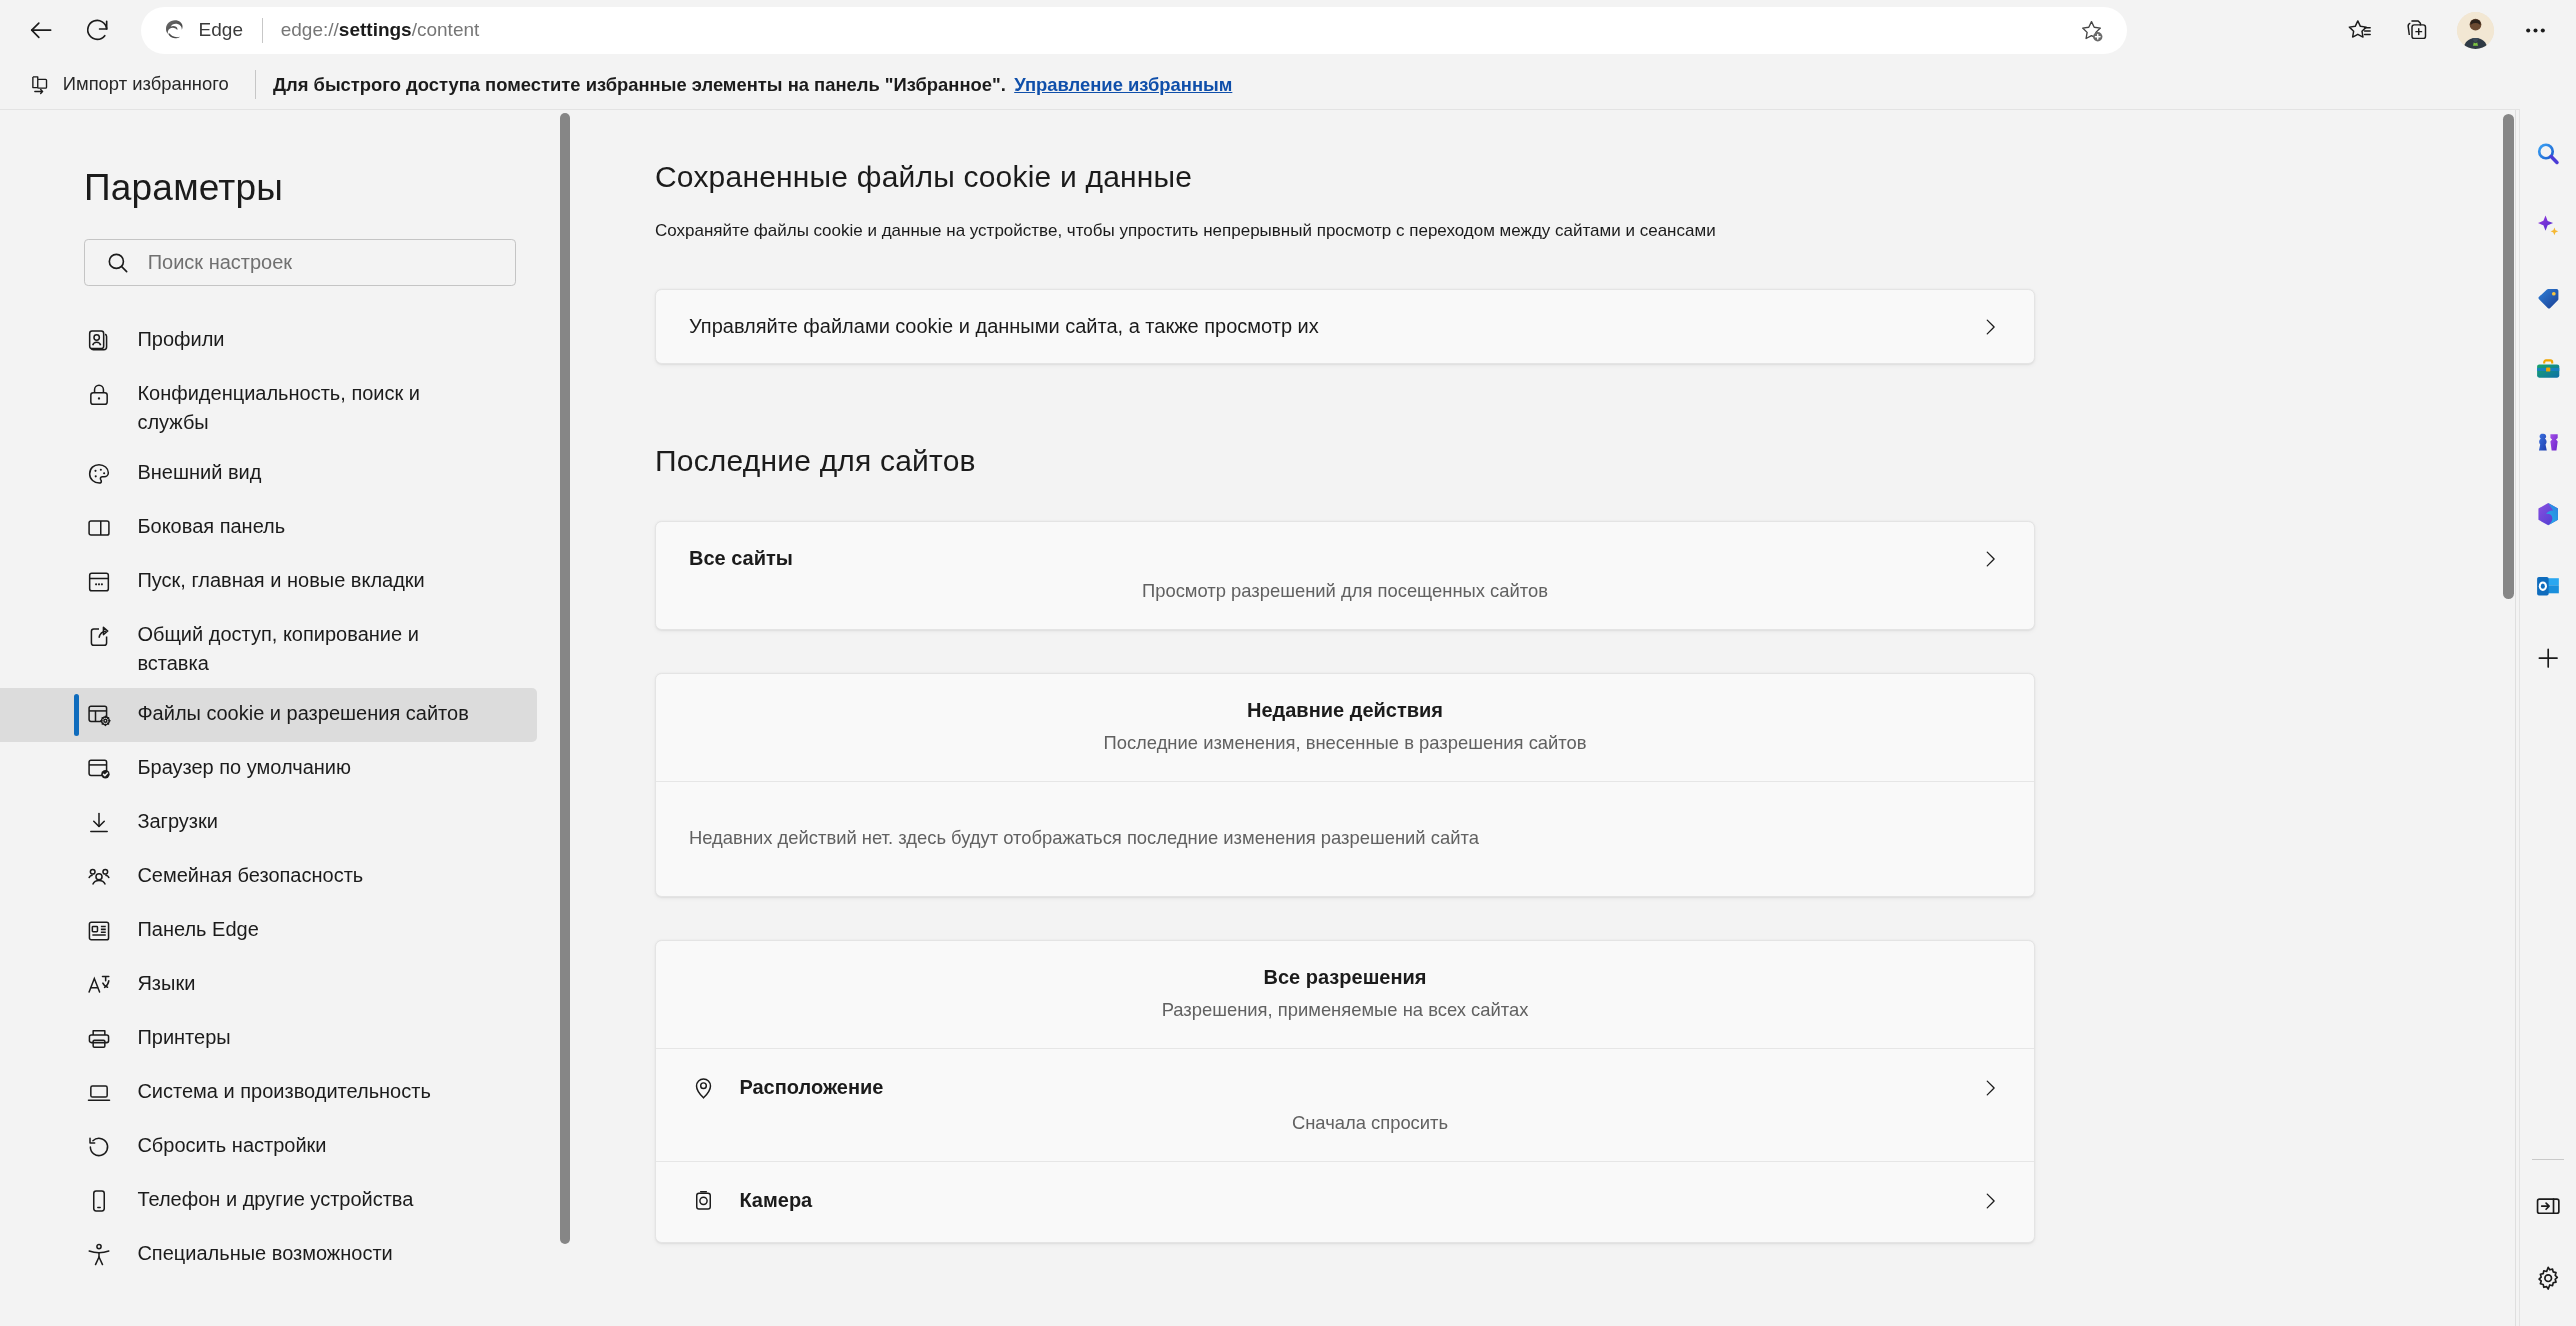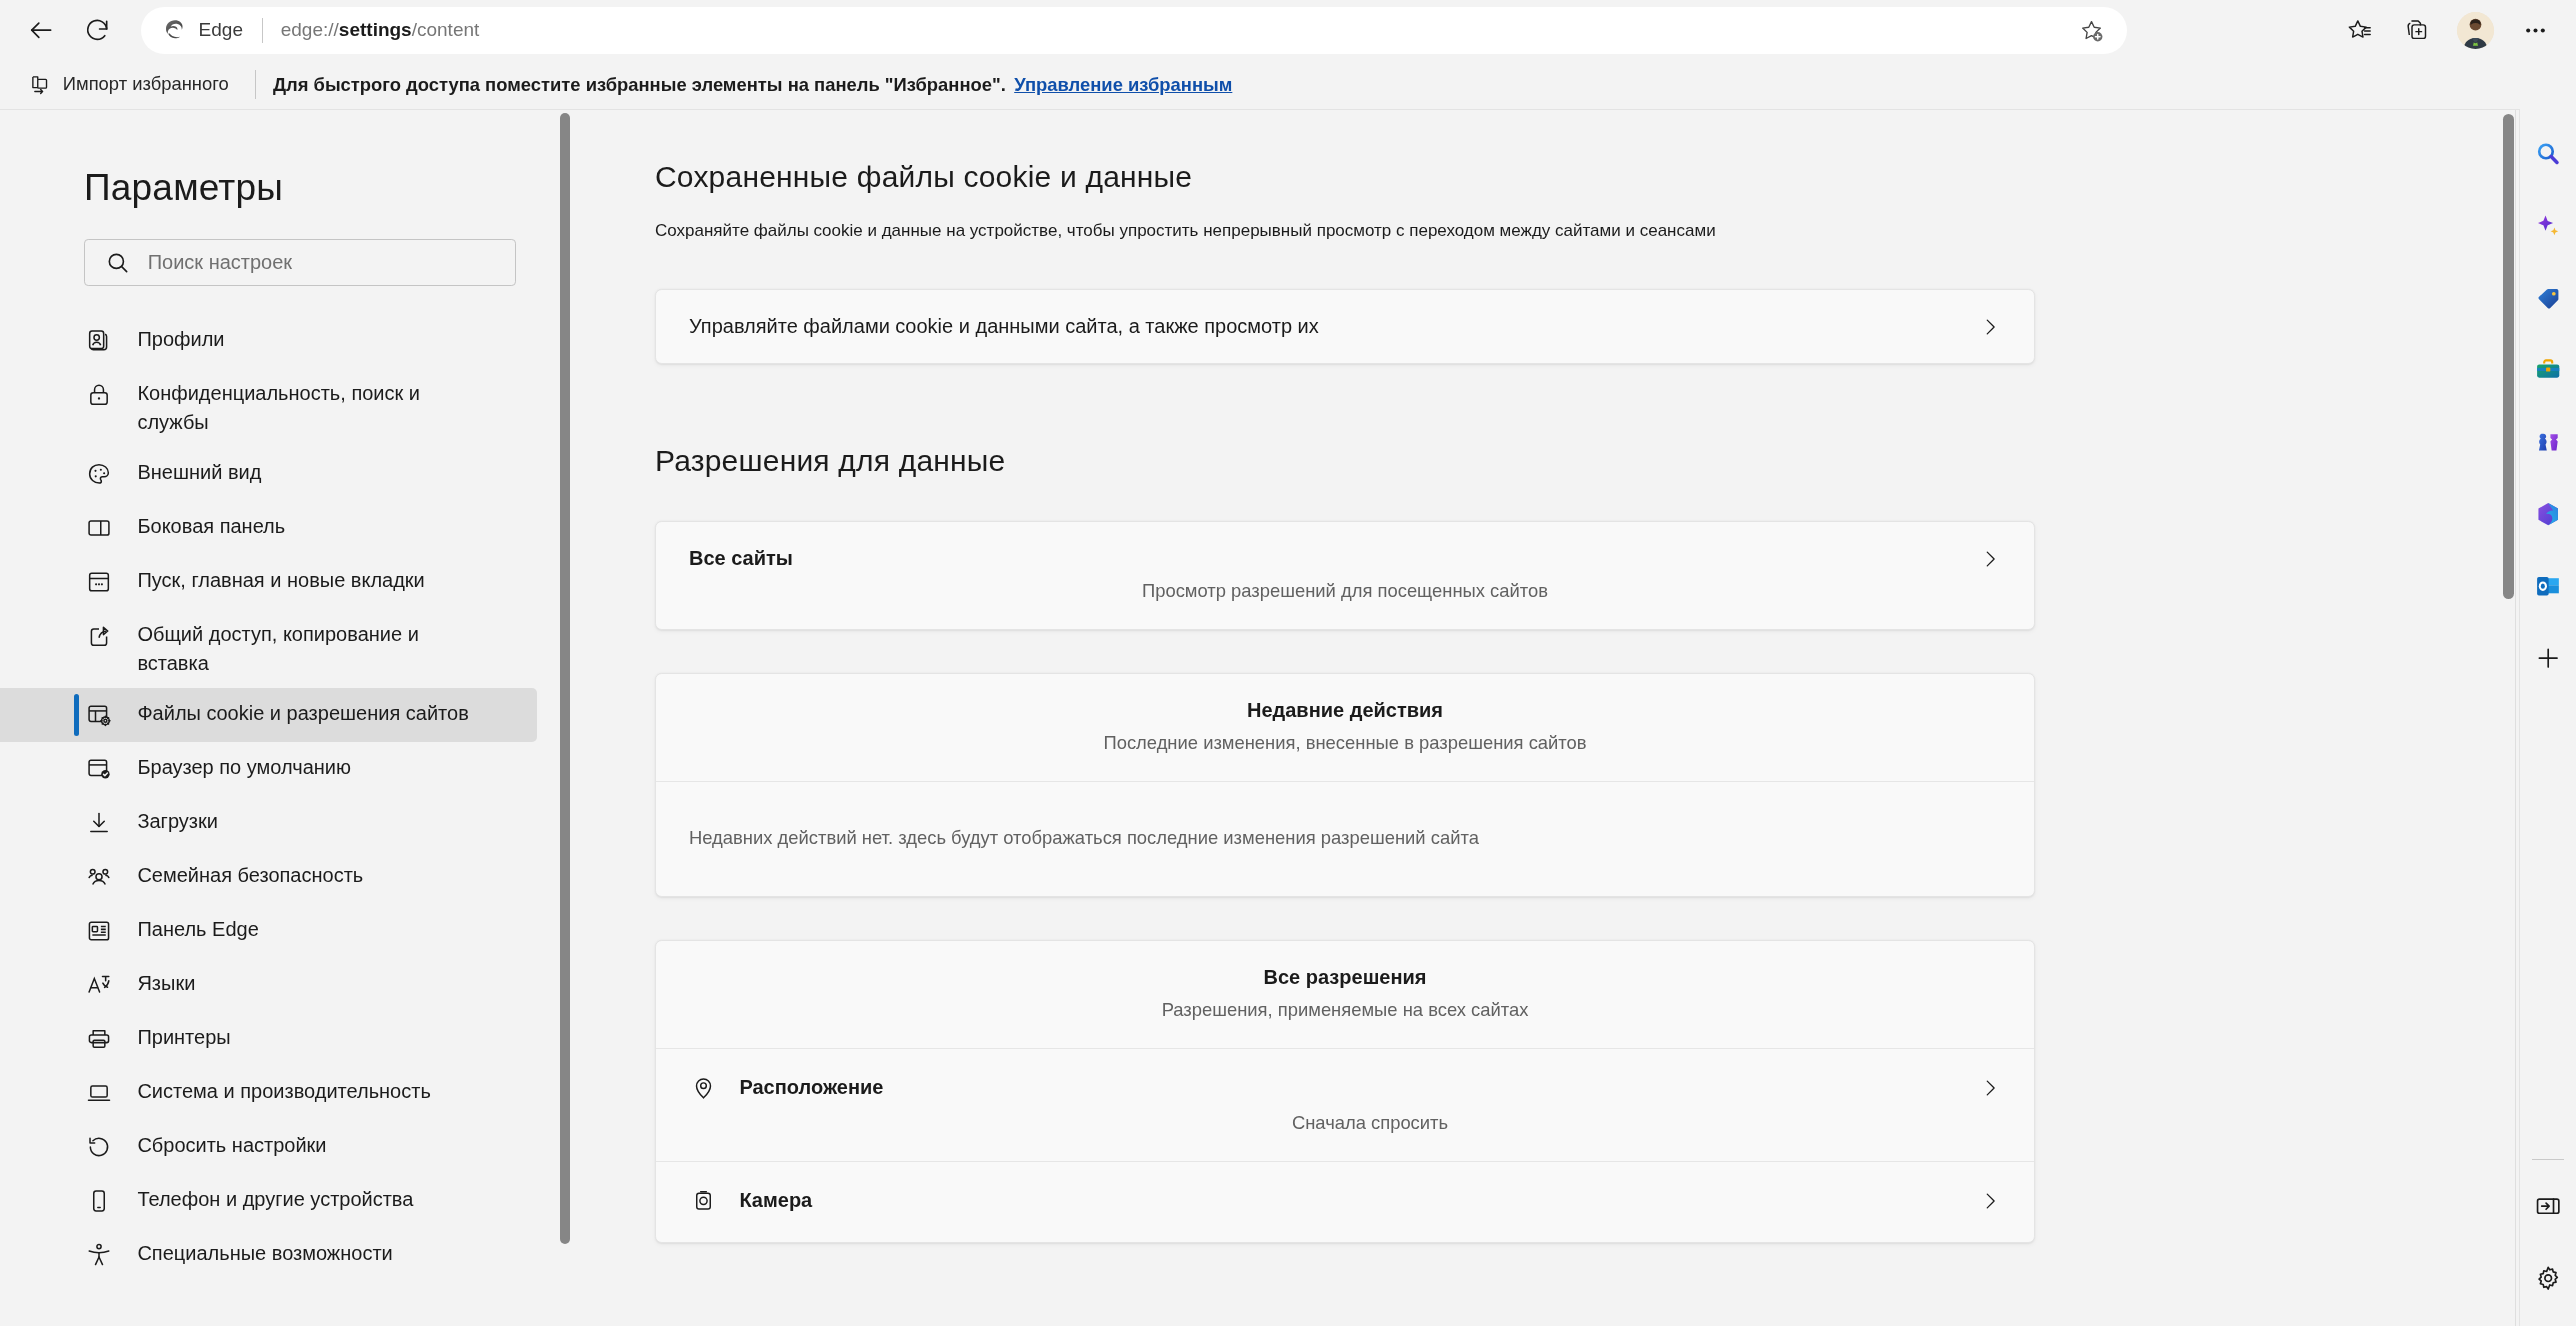--- a/index.html
+++ b/index.html
@@ -563,21 +563,21 @@
             <div class="row-title plain">Управляйте файлами cookie и данными сайта, а также просмотр их</div>
           </div>
           <svg class="chev" viewBox="0 0 24 24" fill="none" stroke="#1b1b1b" stroke-width="1.4" stroke-linecap="round" stroke-linejoin="round">
             <path d="M9 4.5l7.5 7.5L9 19.5"></path>
           </svg>
         </div>
       </div>
 
       <div class="gap-lg"></div>
 
-      <div class="sec-title">Разрешения для данные</div>
+      <div class="sec-title">Последние для сайтов</div>
 
       <div class="gap-sm"></div>
 
       <div class="card">
         <div class="row-block">
           <div class="row-block-top">
             <div class="row-title">Все сайты</div>
             <svg class="chev" viewBox="0 0 24 24" fill="none" stroke="#1b1b1b" stroke-width="1.4" stroke-linecap="round" stroke-linejoin="round">
               <path d="M9 4.5l7.5 7.5L9 19.5"></path>
             </svg>

